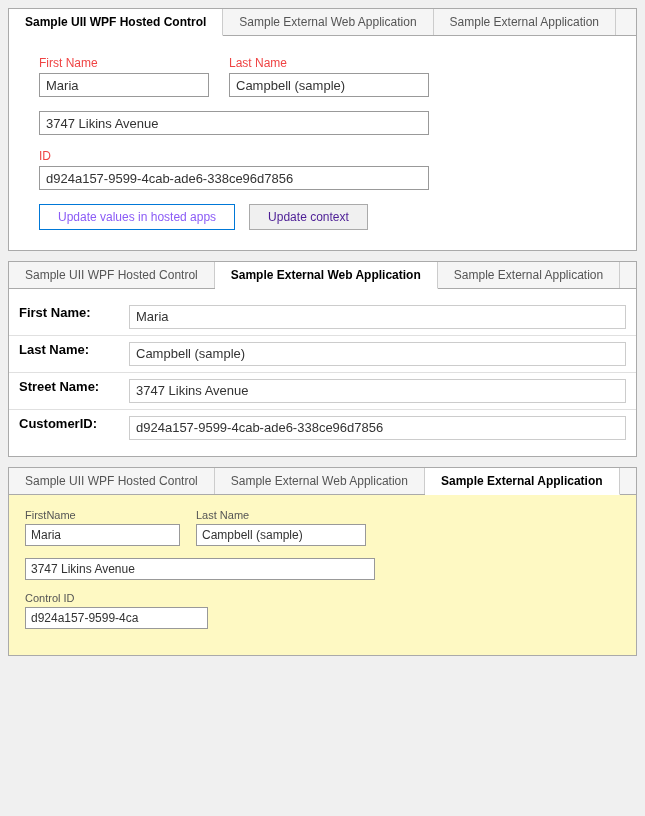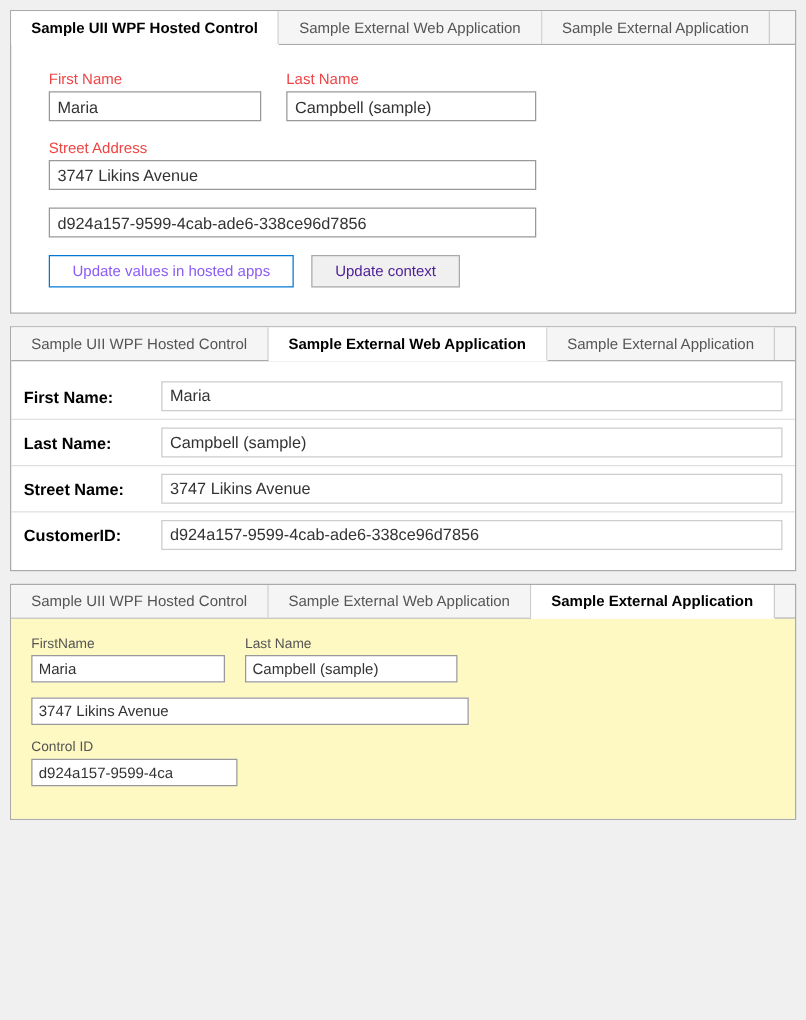--- a/index.html
+++ b/index.html
@@ -116,21 +116,21 @@
       color: #8b5cf6;
     }
 
     
     .data-table {
       padding: 10px 0;
     }
 
     .data-row {
       display: flex;
-      align-items: center;
+      align-items: flex-start;
       border-bottom: 1px solid #e0e0e0;
       padding: 6px 10px;
     }
 
     .data-row:last-child {
       border-bottom: none;
     }
 
     .data-label {
       font-weight: bold;
@@ -187,21 +187,21 @@
 
     .input-p3-medium {
       width: 170px;
     }
 
     .input-p3-long {
       width: 350px;
     }
 
     .input-p3-id {
-      width: 165px;
+      width: 183px;
     }
   </style>
 </head>
 <body>
 
 <div class="panel">
   <div class="tab-bar">
     <div class="tab active">Sample UII WPF Hosted Control</div>
     <div class="tab">Sample External Web Application</div>
     <div class="tab">Sample External Application</div>
@@ -212,26 +212,26 @@
         <label>First Name</label>
         <input type="text" class="input-short" value="Maria" style="">
       </div>
       <div class="form-group">
         <label>Last Name</label>
         <input type="text" class="input-medium" value="Campbell (sample)" style="">
       </div>
     </div>
     <div class="form-row">
       <div class="form-group">
-        <label>Street Address</label>
         <input type="text" class="input-long" value="3747 Likins Avenue" style="">
       </div>
     </div>
     <div class="form-row">
       <div class="form-group">
+        <label>ID</label>
         <input type="text" class="input-full" value="d924a157-9599-4cab-ade6-338ce96d7856" style="">
       </div>
     </div>
     <div class="btn-row">
       <button class="btn btn-primary">Update values in hosted apps</button>
       <button class="btn">Update context</button>
     </div>
   </div>
 </div>
 

